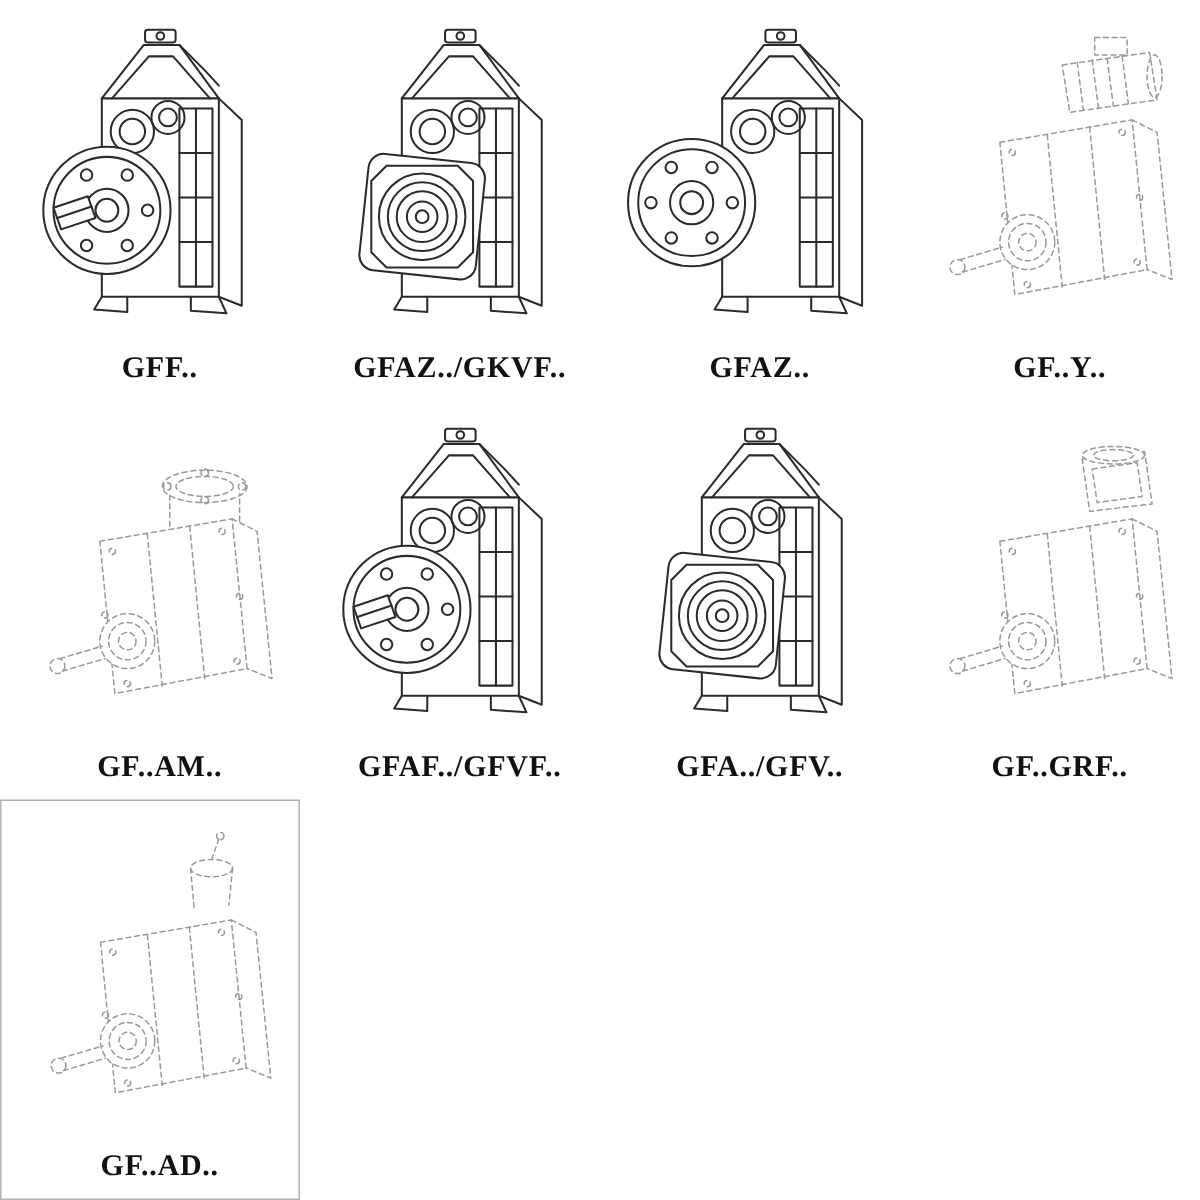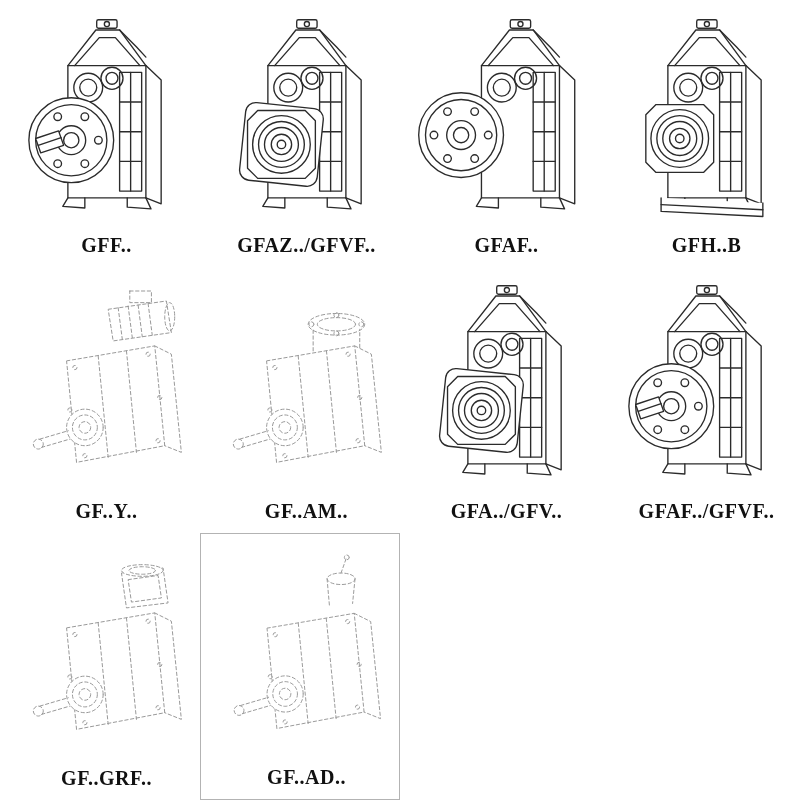--- a/index.html
+++ b/index.html
@@ -188,42 +188,34 @@
     </div>
     <div class="label">GFF..</div>
   </div>
 
   <div class="cell">
     <div class="art">
       <svg class="gb" viewBox="0 0 210 250">
           <use href="#gb-gfaz"></use>
         </svg>
     </div>
-    <div class="label">GFAZ../GFVF..</div>
+    <div class="label">GFAZ../GKVF..</div>
   </div>
 
 
   <div class="cell">
     <div class="art">
       <svg class="gb" viewBox="0 0 210 250">
           <use href="#gb-gfhf"></use>
         </svg>
     </div>
-    <div class="label">GFAF..</div>
-  </div>
-
-
-  <div class="cell">
-    <div class="art">
-      <svg class="gb" viewBox="0 0 210 250">
-          <use href="#gb-gfhb"></use>
-        </svg>
-    </div>
-    <div class="label">GFH..B</div>
-  </div>
+    <div class="label">GFAZ..</div>
+  </div>
+
+
 
   <div class="cell">
     <div class="art">
       <svg class="gb ghost" viewBox="0 0 220 250">
           <use href="#gb-y"></use>
         </svg>
     </div>
     <div class="label">GF..Y..</div>
   </div>
 
@@ -232,37 +224,37 @@
       <svg class="gb ghost" viewBox="0 0 220 250">
           <use href="#gb-am"></use>
         </svg>
     </div>
     <div class="label">GF..AM..</div>
   </div>
 
   <div class="cell">
     <div class="art">
       <svg class="gb" viewBox="0 0 210 250">
+          <use href="#gb-gff"></use>
+        </svg>
+    </div>
+    <div class="label">GFAF../GFVF..</div>
+  </div>
+
+  <div class="cell">
+    <div class="art">
+      <svg class="gb" viewBox="0 0 210 250">
           <use href="#gb-gfaz"></use>
         </svg>
     </div>
     <div class="label">GFA../GFV..</div>
   </div>
 
   <div class="cell">
     <div class="art">
-      <svg class="gb" viewBox="0 0 210 250">
-          <use href="#gb-gff"></use>
-        </svg>
-    </div>
-    <div class="label">GFAF../GFVF..</div>
-  </div>
-
-  <div class="cell">
-    <div class="art">
       <svg class="gb ghost" viewBox="0 0 220 250">
           <use href="#gb-grf"></use>
         </svg>
     </div>
     <div class="label">GF..GRF..</div>
   </div>
 
   <div class="cell boxed">
     <div class="art">
       <svg class="gb ghost" viewBox="0 0 220 250">

